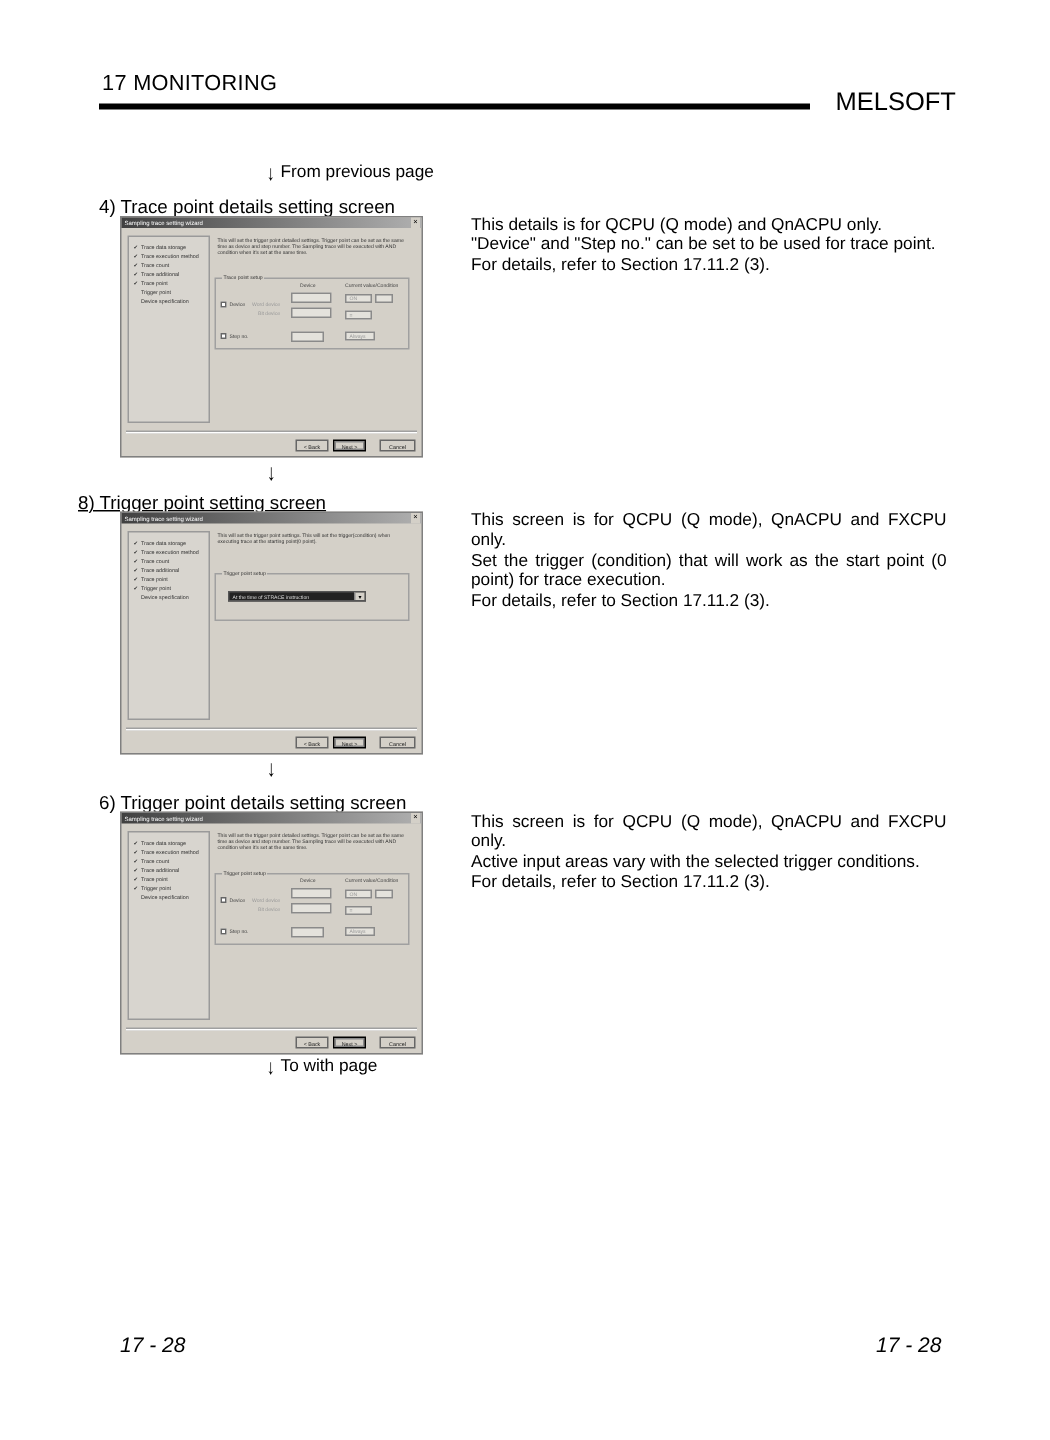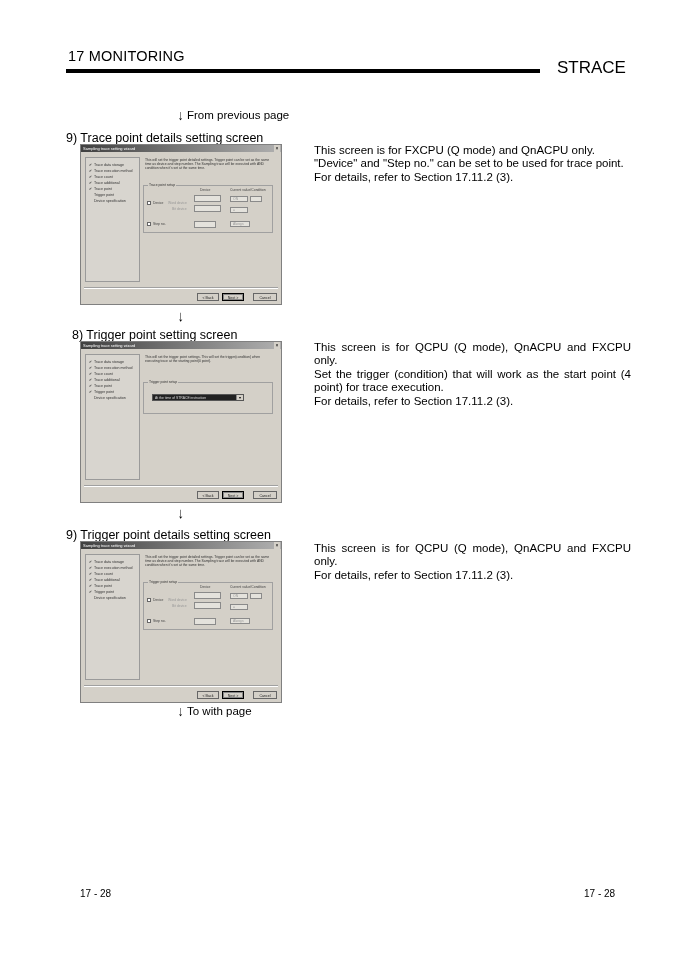--- a/index.html
+++ b/index.html
@@ -7,21 +7,21 @@
          font-family:"Liberation Sans", sans-serif; color:#000; }
   .abs { position:absolute; }
   .hdr-title { left:68px; top:48px; font-size:14.5px; letter-spacing:0.2px; }
   .hdr-rule { left:66px; top:69px; width:474px; height:4px; background:#000; }
   .hdr-brand { left:557px; top:58px; font-size:17px; }
   .arrow-txt { font-size:11.5px; display:flex; align-items:center; gap:3px; }
   .arrow { font-size:14px; line-height:10px; transform:scaleX(0.8); }
   .sec-title { font-size:12.5px; }
   .desc { left:314px; width:317px; font-size:11.5px; line-height:13.4px; text-align:justify; }
   .desc p { margin:0; }
-  .pg { font-size:10px; }
+  .pg { font-size:14px;font-style:italic; }
 
   
   .dlg { width:202px; background:#d4d0c8; border:1px solid #808080; box-sizing:border-box; }
   .dlg-title { height:7px; background:linear-gradient(90deg,#404040,#b0b0b0); color:#fff; font-size:4px; line-height:7px; padding-left:2px; position:relative; }
   .dlg-x { position:absolute; right:1px; top:0; font-size:5px; color:#000; background:#d4d0c8; width:6px; text-align:center; }
   .dlg-side { position:absolute; left:4px; top:12px; width:55px; border:1px solid #9a9a9a; background:#d8d5cf; box-sizing:border-box; }
   .side-item { font-size:3.6px; line-height:6px; color:#333; padding-left:3px; white-space:nowrap; }
   .side-item .ck { display:inline-block; width:5px; }
   .dlg-info { position:absolute; left:64px; top:13px; font-size:3.4px; line-height:4px; color:#333; width:130px; }
   .grp { position:absolute; border:1px solid #a0a0a0; box-sizing:border-box; }
@@ -33,28 +33,28 @@
   .btn { position:absolute; height:8px; border:1px solid #666; background:#d4d0c8; font-size:3.6px; line-height:8px; text-align:center; box-sizing:border-box; color:#222; }
   .btn.def { border:1px solid #000; box-shadow:inset 0 0 0 1px #888; }
   .combo-dark { position:absolute; background:#222; border:1px solid #555; box-sizing:border-box; color:#ddd; font-size:3.4px; line-height:6px; padding-left:2px; }
   .combo-btn { position:absolute; right:0; top:0; width:6px; height:100%; background:#d4d0c8; border-left:1px solid #888; color:#000; font-size:4px; text-align:center; line-height:6px; }
 </style>
 </head>
 <body>
 
 <div class="abs hdr-title">17   MONITORING</div>
 <div class="abs hdr-rule"></div>
-<div class="abs hdr-brand">STRACE</div>
+<div class="abs hdr-brand">MELSOFT</div>
 
 <div class="abs arrow-txt" style="left:177px;top:109px;">
   <span class="arrow">↓</span>
   <span>From previous page</span>
 </div>
 
-<div class="abs sec-title" style="left:66px;top:131px;">9) Trace point details setting screen</div>
+<div class="abs sec-title" style="left:66px;top:131px;">4) Trace point details setting screen</div>
 
 <div class="abs dlg" style="left:80px;top:144px;height:161px;">
   <div class="dlg-title">
     <span>Sampling trace setting wizard</span>
     <span class="dlg-x">×</span>
   </div>
   <div class="dlg-side" style="height:125px;">
     <div style="height:4px"></div>
     <div class="side-item"><span class="ck">✔</span><span>Trace data storage</span></div>
     <div class="side-item"><span class="ck">✔</span><span>Trace execution method</span></div>
@@ -89,28 +89,28 @@
         <span class="tiny" style="left:2px;top:0;color:#999;">Always</span>
       </div>
   </div>
   <div class="dlg-sep" style="top:142px;"></div>
   <div class="btn" style="left:116px;top:148px;width:22px;">&lt; Back</div>
   <div class="btn def" style="left:141px;top:148px;width:22px;">Next &gt;</div>
   <div class="btn" style="left:172px;top:148px;width:24px;">Cancel</div>
 </div>
 
 <div class="abs desc" style="top:144px;">
-  <p>This screen is for FXCPU (Q mode) and QnACPU only.</p>
+  <p>This details is for QCPU (Q mode) and QnACPU only.</p>
   <p>"Device" and "Step no." can be set to be used for trace point.</p>
   <p>For details, refer to Section 17.11.2 (3).</p>
 </div>
 
 <div class="abs arrow" style="left:177px;top:311px;font-size:15px;">↓</div>
 
-<div class="abs sec-title" style="left:72px;top:328px;">8) Trigger point setting screen</div>
+<div class="abs sec-title" style="left:52px;top:328px;text-decoration:underline;">8) Trigger point setting screen</div>
 
 <div class="abs dlg" style="left:80px;top:341px;height:162px;">
   <div class="dlg-title">
     <span>Sampling trace setting wizard</span>
     <span class="dlg-x">×</span>
   </div>
   <div class="dlg-side" style="height:126px;">
     <div style="height:4px"></div>
     <div class="side-item"><span class="ck">✔</span><span>Trace data storage</span></div>
     <div class="side-item"><span class="ck">✔</span><span>Trace execution method</span></div>
@@ -129,27 +129,27 @@
     </div>
   </div>
   <div class="dlg-sep" style="top:143px;"></div>
   <div class="btn" style="left:116px;top:149px;width:22px;">&lt; Back</div>
   <div class="btn def" style="left:141px;top:149px;width:22px;">Next &gt;</div>
   <div class="btn" style="left:172px;top:149px;width:24px;">Cancel</div>
 </div>
 
 <div class="abs desc" style="top:341px;">
   <p>This screen is for QCPU (Q mode), QnACPU and FXCPU only.</p>
-  <p>Set the trigger (condition) that will work as the start point (4 point) for trace execution.</p>
+  <p>Set the trigger (condition) that will work as the start point (0 point) for trace execution.</p>
   <p>For details, refer to Section 17.11.2 (3).</p>
 </div>
 
 <div class="abs arrow" style="left:177px;top:508px;font-size:15px;">↓</div>
 
-<div class="abs sec-title" style="left:66px;top:528px;">9) Trigger point details setting screen</div>
+<div class="abs sec-title" style="left:66px;top:528px;">6) Trigger point details setting screen</div>
 
 <div class="abs dlg" style="left:80px;top:541px;height:162px;">
   <div class="dlg-title">
     <span>Sampling trace setting wizard</span>
     <span class="dlg-x">×</span>
   </div>
   <div class="dlg-side" style="height:126px;">
     <div style="height:4px"></div>
     <div class="side-item"><span class="ck">✔</span><span>Trace data storage</span></div>
     <div class="side-item"><span class="ck">✔</span><span>Trace execution method</span></div>
@@ -185,20 +185,21 @@
       </div>
   </div>
   <div class="dlg-sep" style="top:143px;"></div>
   <div class="btn" style="left:116px;top:149px;width:22px;">&lt; Back</div>
   <div class="btn def" style="left:141px;top:149px;width:22px;">Next &gt;</div>
   <div class="btn" style="left:172px;top:149px;width:24px;">Cancel</div>
 </div>
 
 <div class="abs desc" style="top:542px;">
   <p>This screen is for QCPU (Q mode), QnACPU and FXCPU only.</p>
+  <p>Active input areas vary with the selected trigger conditions.</p>
   <p>For details, refer to Section 17.11.2 (3).</p>
 </div>
 
 <div class="abs arrow-txt" style="left:177px;top:705px;">
   <span class="arrow">↓</span>
   <span>To with page</span>
 </div>
 
 <div class="abs pg" style="left:80px;top:888px;">17 - 28</div>
 <div class="abs pg" style="left:584px;top:888px;">17 - 28</div>

